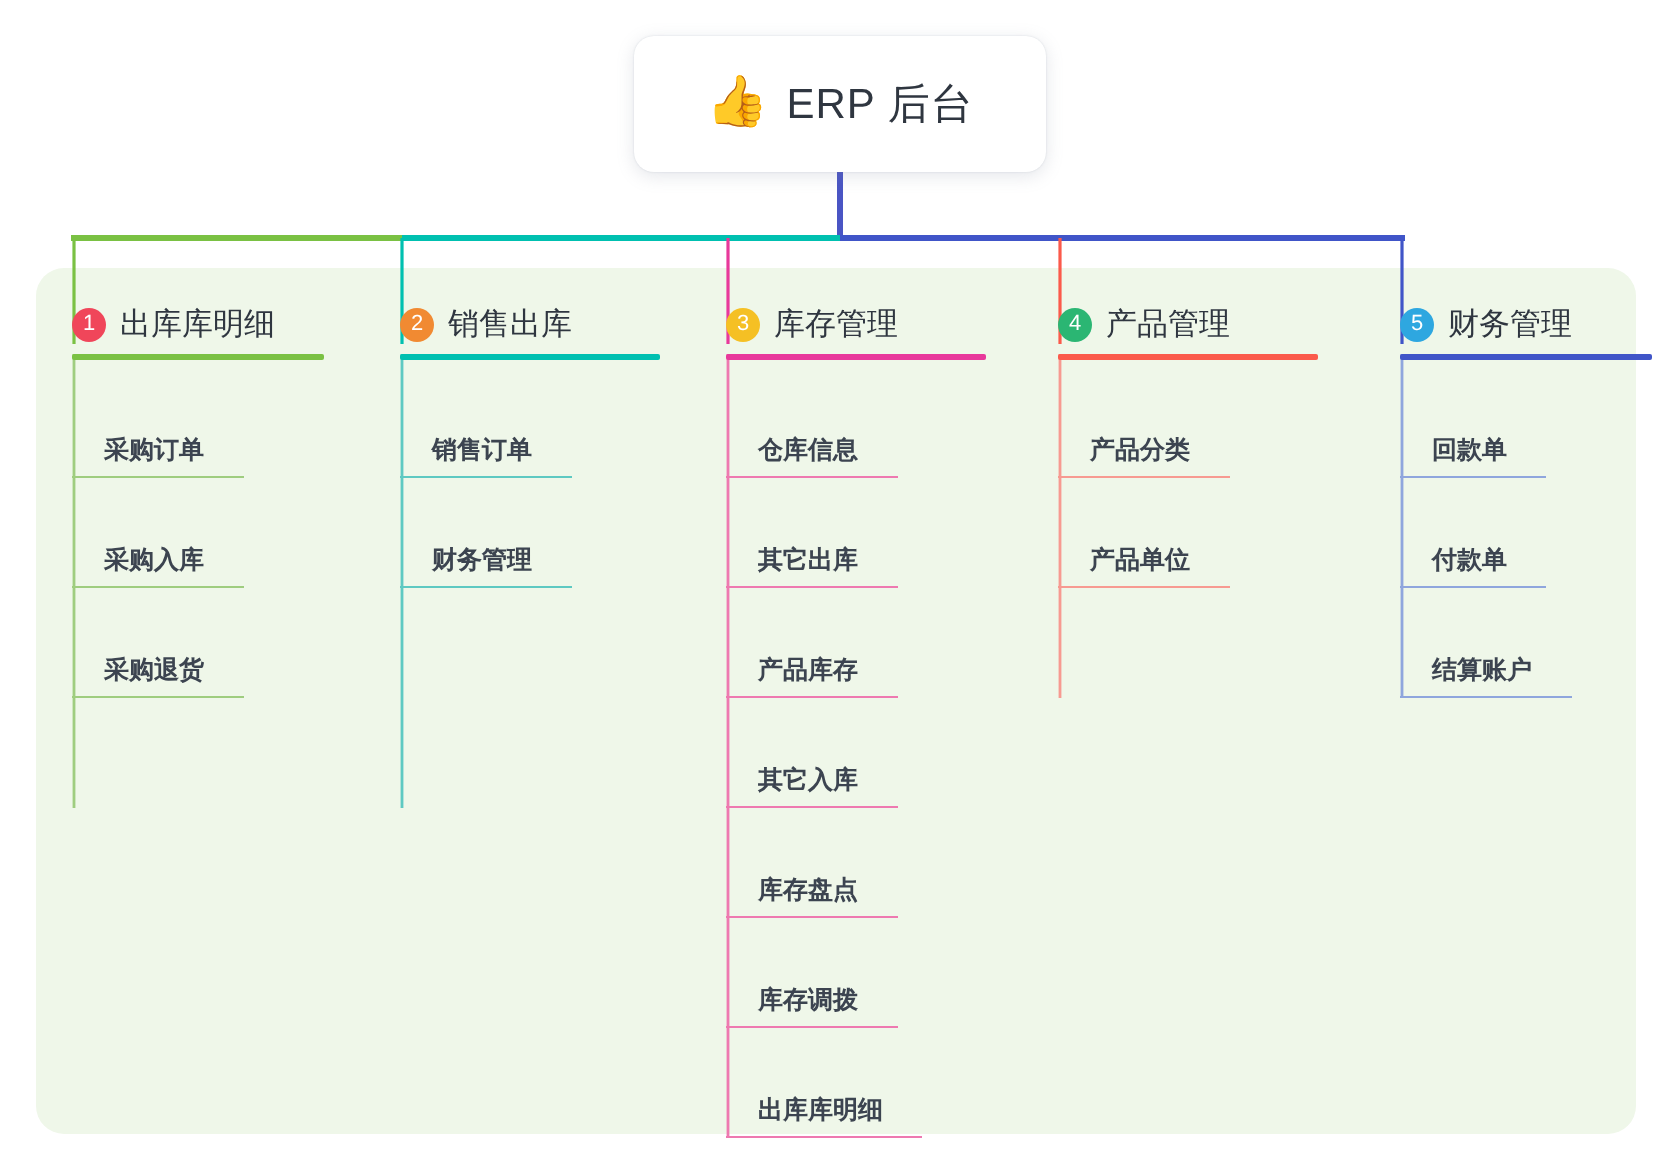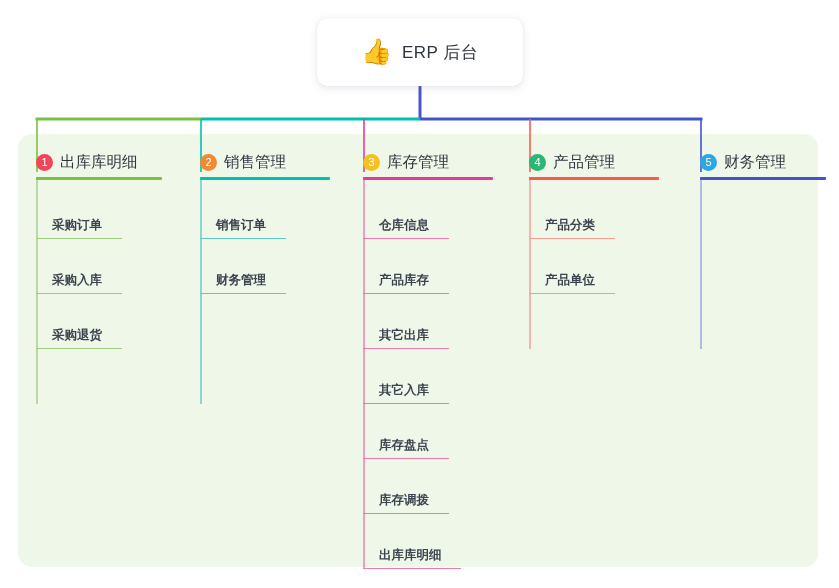--- a/index.html
+++ b/index.html
@@ -32,21 +32,21 @@
     justify-content: center;
     gap: 9px;
   }
   .root-icon {
     font-size: 25px;
     line-height: 1;
     color: #f2bb42;
     transform: translateY(-1px);
   }
   .root-title {
-    font-size: 17px;
+    font-size: 21px;
     color: #2f3640;
     letter-spacing: .5px;
     white-space: nowrap;
   }
 
   
   .panel {
     position: absolute;
     left: 18px; top: 134px;
     width: 800px; height: 433px;
@@ -169,21 +169,21 @@
           </div>
           <div class="leaf">
             <span class="leaf-label">采购退货</span>
             <span class="leaf-rule" style="width: 86px; background: rgb(159, 205, 127);"></span>
           </div>
         </div>
       </div>
       <div class="col" style="left: 182px;">
         <div class="col-head">
           <span class="badge" style="background: rgb(241, 138, 50);">2</span>
-          <span class="col-head-label">销售管理</span>
+          <span class="col-head-label">销售出库</span>
           <span class="head-rule" style="width: 130px; background: rgb(0, 192, 176);"></span>
         </div>
         <div class="leaves">
           <div class="leaf">
             <span class="leaf-label">销售订单</span>
             <span class="leaf-rule" style="width: 86px; background: rgb(94, 201, 194);"></span>
           </div>
           <div class="leaf">
             <span class="leaf-label">财务管理</span>
             <span class="leaf-rule" style="width: 86px; background: rgb(94, 201, 194);"></span>
@@ -195,25 +195,25 @@
           <span class="badge" style="background: rgb(245, 192, 36);">3</span>
           <span class="col-head-label">库存管理</span>
           <span class="head-rule" style="width: 130px; background: rgb(232, 57, 155);"></span>
         </div>
         <div class="leaves">
           <div class="leaf">
             <span class="leaf-label">仓库信息</span>
             <span class="leaf-rule" style="width: 86px; background: rgb(238, 121, 176);"></span>
           </div>
           <div class="leaf">
+            <span class="leaf-label">其它出库</span>
+            <span class="leaf-rule" style="width: 86px; background: rgb(238, 121, 176);"></span>
+          </div>
+          <div class="leaf">
             <span class="leaf-label">产品库存</span>
-            <span class="leaf-rule" style="width: 86px; background: rgb(238, 121, 176);"></span>
-          </div>
-          <div class="leaf">
-            <span class="leaf-label">其它出库</span>
             <span class="leaf-rule" style="width: 86px; background: rgb(238, 121, 176);"></span>
           </div>
           <div class="leaf">
             <span class="leaf-label">其它入库</span>
             <span class="leaf-rule" style="width: 86px; background: rgb(238, 121, 176);"></span>
           </div>
           <div class="leaf">
             <span class="leaf-label">库存盘点</span>
             <span class="leaf-rule" style="width: 86px; background: rgb(238, 121, 176);"></span>
           </div>
@@ -243,16 +243,30 @@
             <span class="leaf-rule" style="width: 86px; background: rgb(247, 154, 145);"></span>
           </div>
         </div>
       </div>
       <div class="col" style="left: 682px;">
         <div class="col-head">
           <span class="badge" style="background: rgb(46, 167, 224);">5</span>
           <span class="col-head-label">财务管理</span>
           <span class="head-rule" style="width: 126px; background: rgb(64, 85, 200);"></span>
         </div>
+        <div class="leaves">
+          <div class="leaf">
+            <span class="leaf-label">回款单</span>
+            <span class="leaf-rule" style="width: 73px; background: rgb(143, 166, 221);"></span>
+          </div>
+          <div class="leaf">
+            <span class="leaf-label">付款单</span>
+            <span class="leaf-rule" style="width: 73px; background: rgb(143, 166, 221);"></span>
+          </div>
+          <div class="leaf">
+            <span class="leaf-label">结算账户</span>
+            <span class="leaf-rule" style="width: 86px; background: rgb(143, 166, 221);"></span>
+          </div>
+        </div>
       </div>
     </div>
 
 </div>
 
 </body></html>

